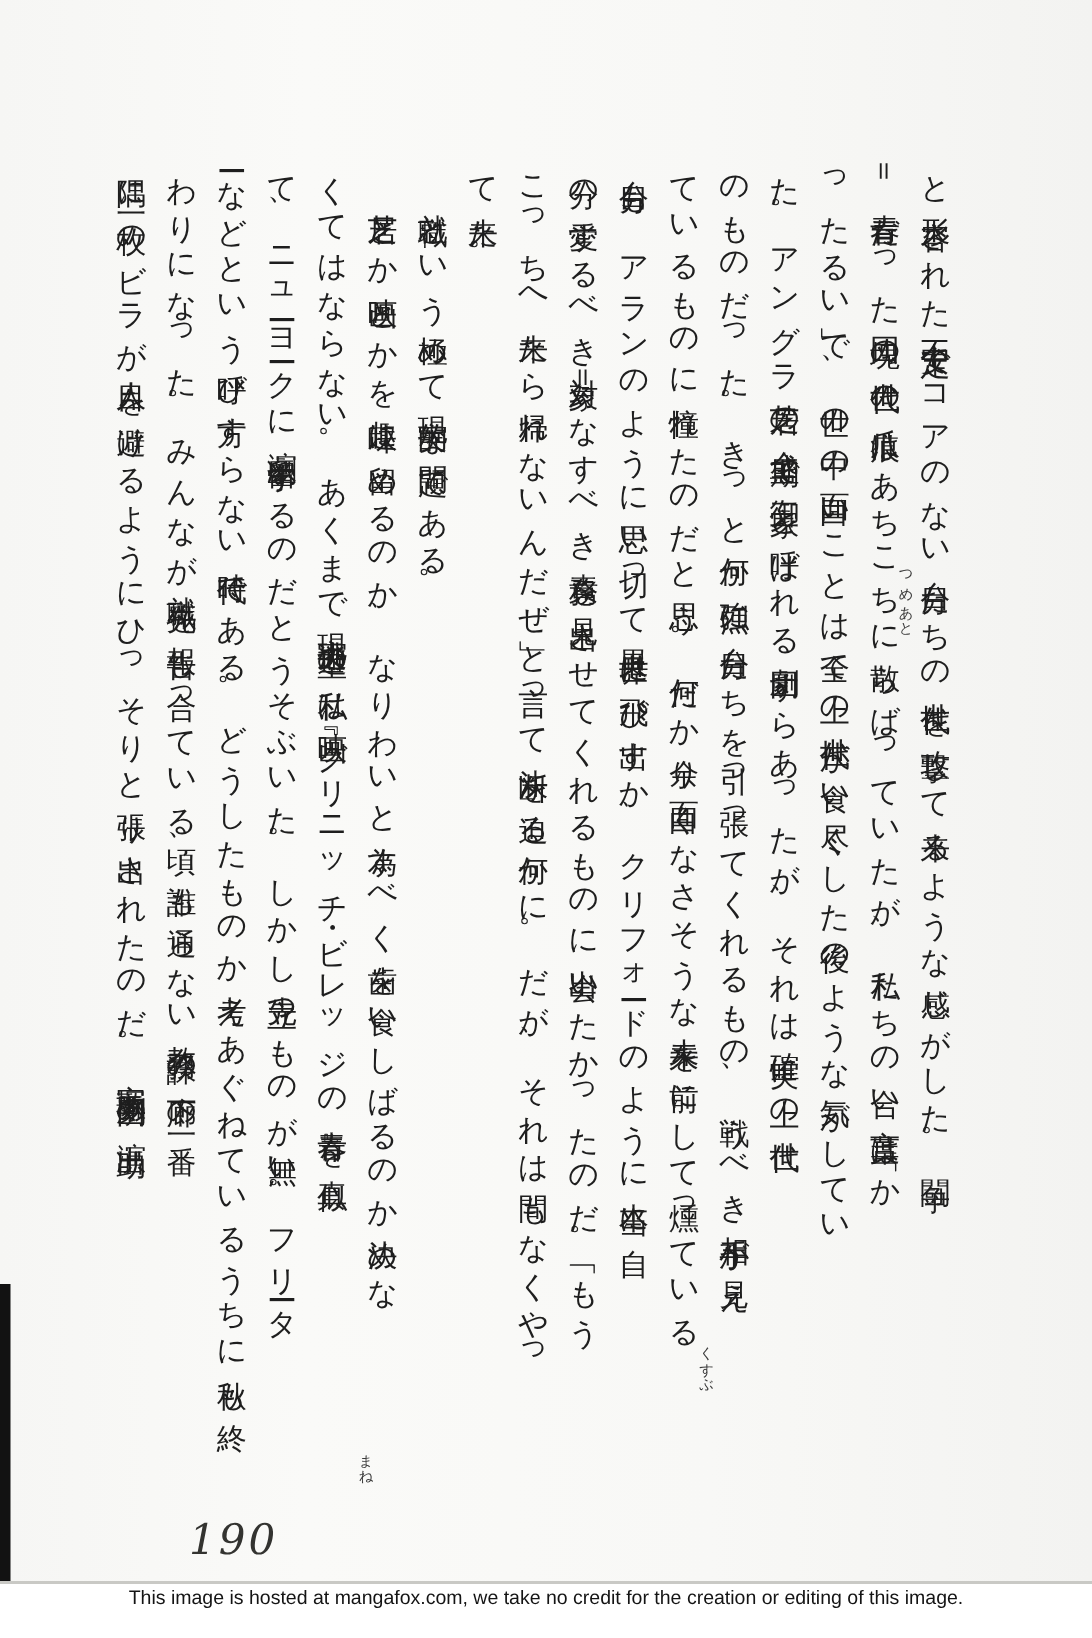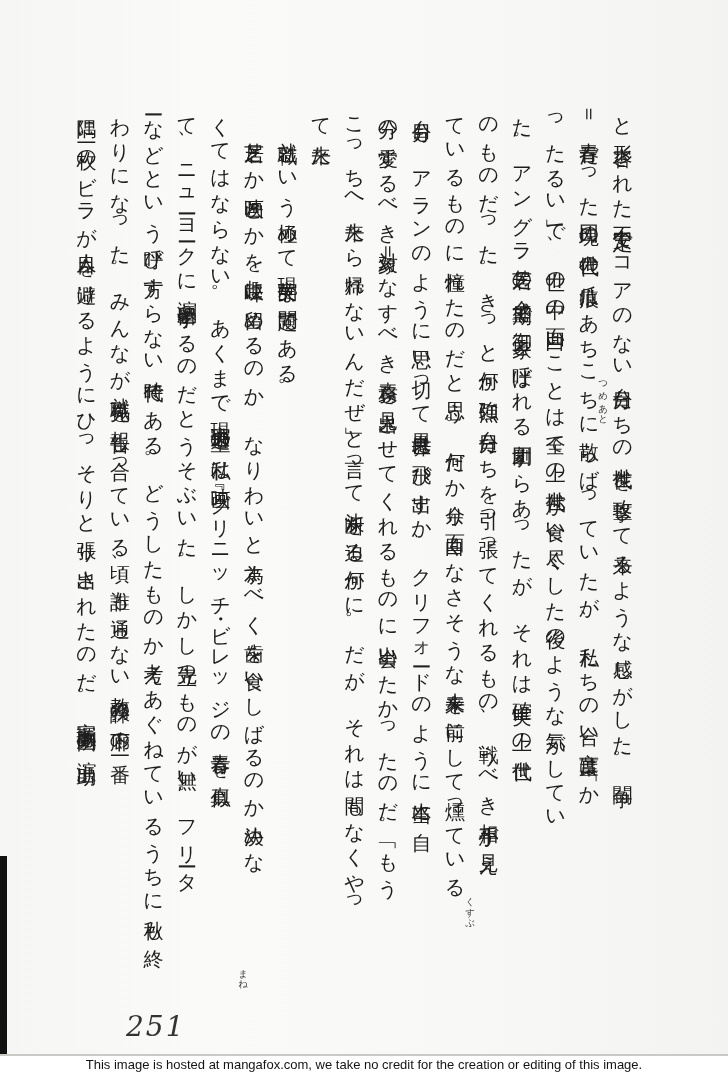--- a/index.html
+++ b/index.html
@@ -79,21 +79,21 @@
       <p class="col">て、ニューヨークに演劇留学するのだとうそぶいた。しかし先立つものが無い。フリータ</p>
       <p class="col">ーなどという呼び方すらない時代である。どうしたものか考えあぐねているうちに秋も終</p>
       <p class="col">わりになった。みんなが就職先を報告し合っている頃、誰も通らない教務課の廊下の一番</p>
       <p class="col">隅に一枚のビラが人目を避けるようにひっそりと張り出されたのだ。宝塚歌劇団の演出助</p>
     </div>
 
     <span class="rubynote" style="left:596px; top:374px;">つめあと</span>
     <span class="rubynote" style="left:463px; top:890px;">くすぶ</span>
     <span class="rubynote" style="left:236px; top:962px;">まね</span>
 
-    <div class="pagenum">251</div>
+    <div class="pagenum">190</div>
 
     <div class="edgebar"></div>
     <div class="scan-bottom-edge"></div>
   </div>
 
   <div class="footer">
     <div>This image is hosted at mangafox.com, we take no credit for the creation or editing of this image.</div>
   </div>
 
 </div>

